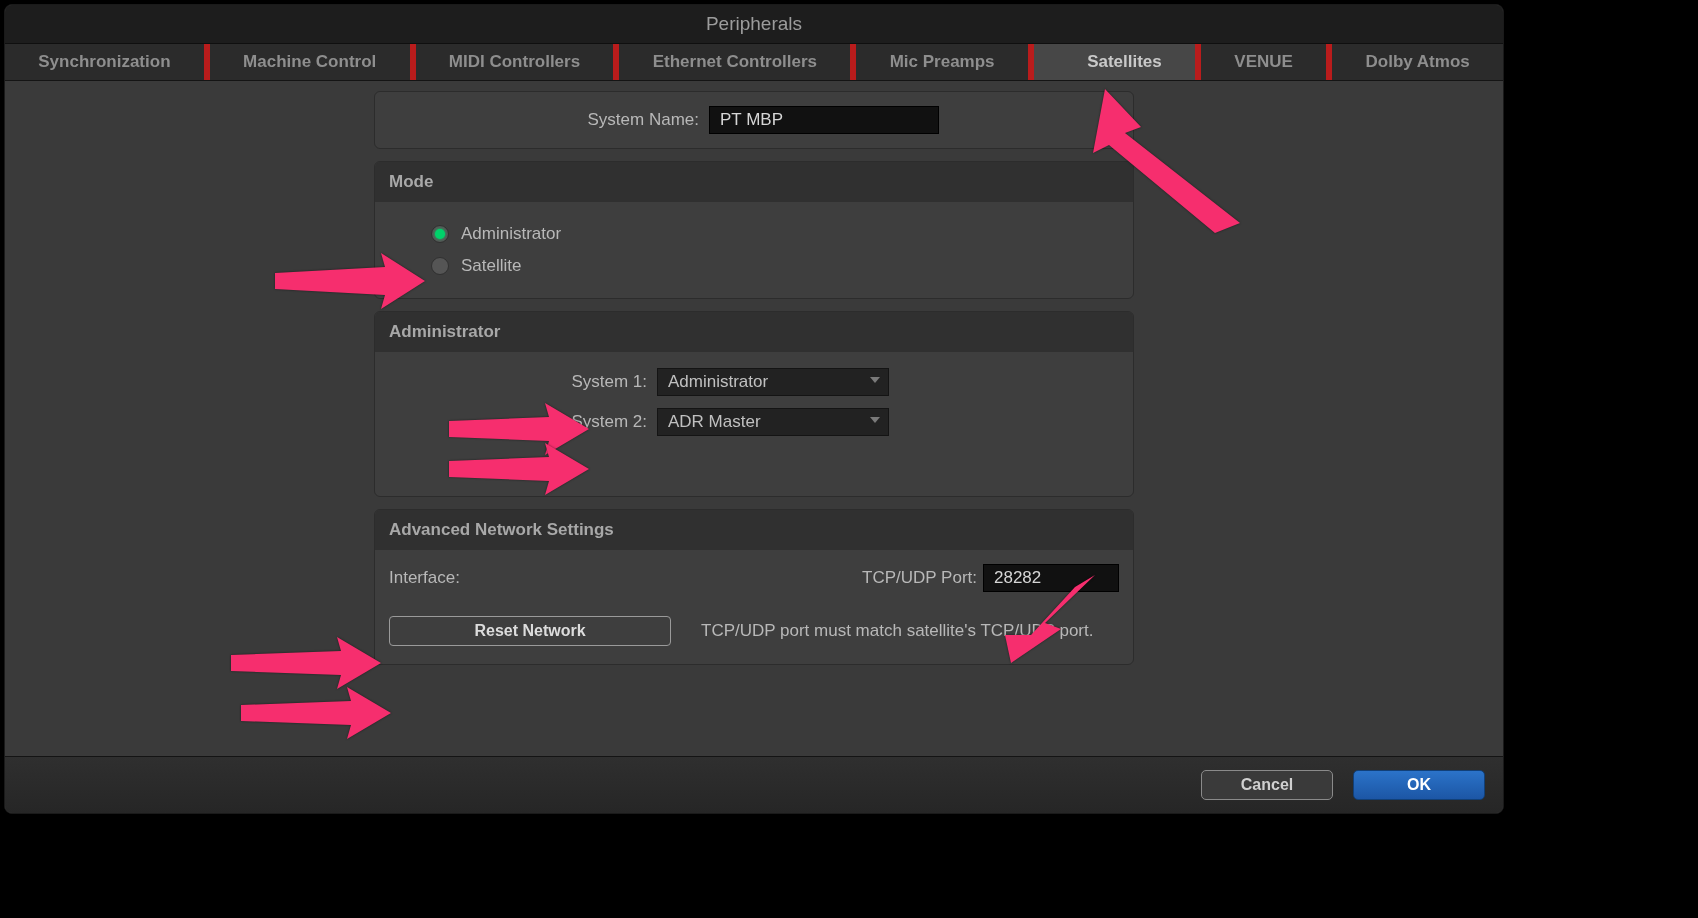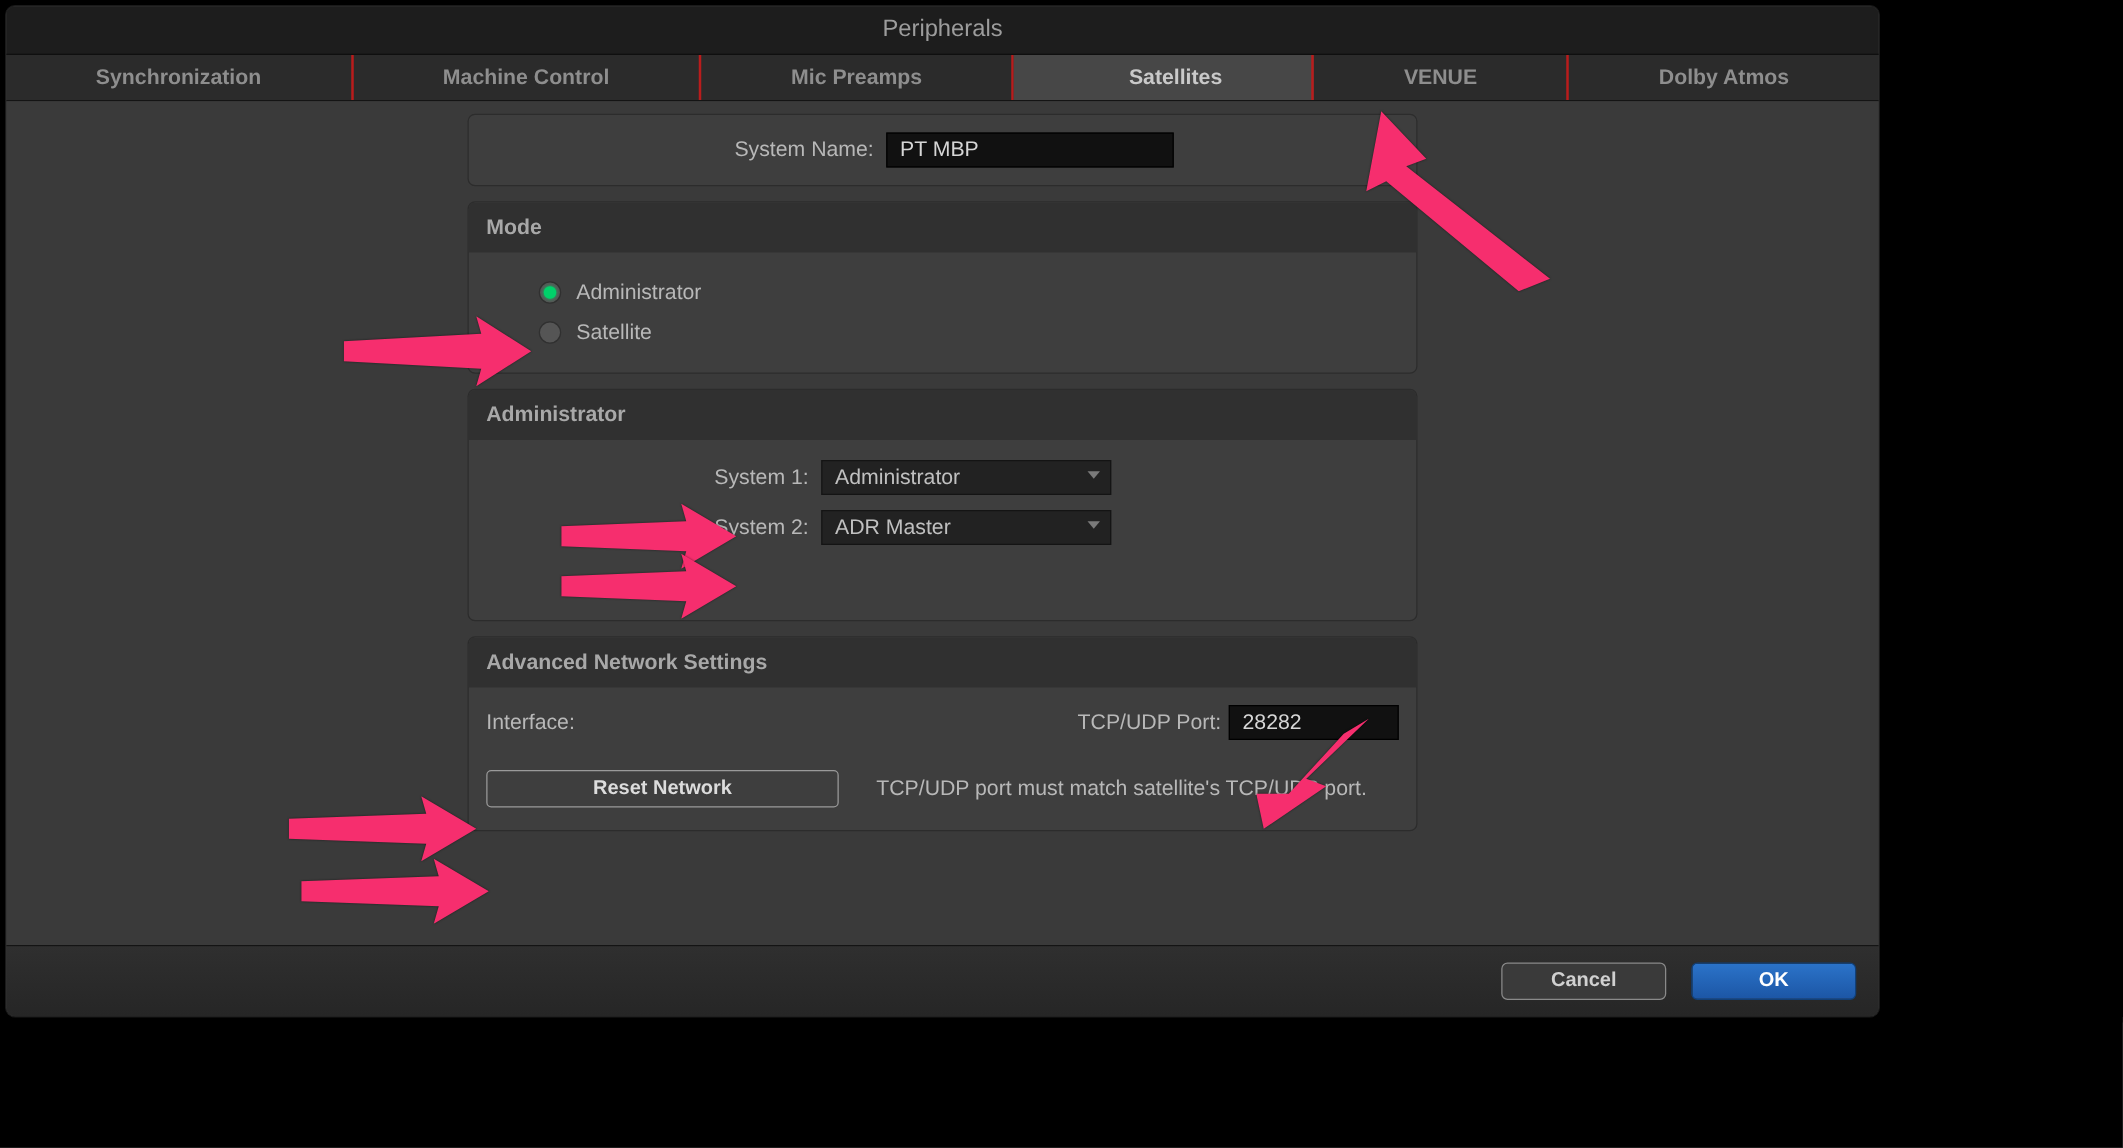--- a/index.html
+++ b/index.html
@@ -38,21 +38,21 @@
     border-bottom:1px solid #141414;
   }
   .tab{
     flex:1 1 auto;
     display:flex;
     align-items:center;
     justify-content:center;
     color:#8e8e8e;
     font-size:17px;
     font-weight:600;
-    border-right:2px solid #b91c1c;
+    border-right:6px solid #b91c1c;
     cursor:pointer;
   }
   .tab:last-child{border-right:none;}
   .tab.active{
     background:#474747;
     color:#c9c9c9;
     padding-left:20px;
   }
   .content{
     flex:1;
@@ -210,20 +210,26 @@
   </div>
 
   <div class="tabs">
     <div class="tab">
         <span>Synchronization</span>
       </div>
     <div class="tab">
         <span>Machine Control</span>
       </div>
     <div class="tab">
+        <span>MIDI Controllers</span>
+      </div>
+    <div class="tab">
+        <span>Ethernet Controllers</span>
+      </div>
+    <div class="tab">
         <span>Mic Preamps</span>
       </div>
     <div class="tab active">
         <span>Satellites</span>
       </div>
     <div class="tab">
         <span>VENUE</span>
       </div>
     <div class="tab">
         <span>Dolby Atmos</span>

